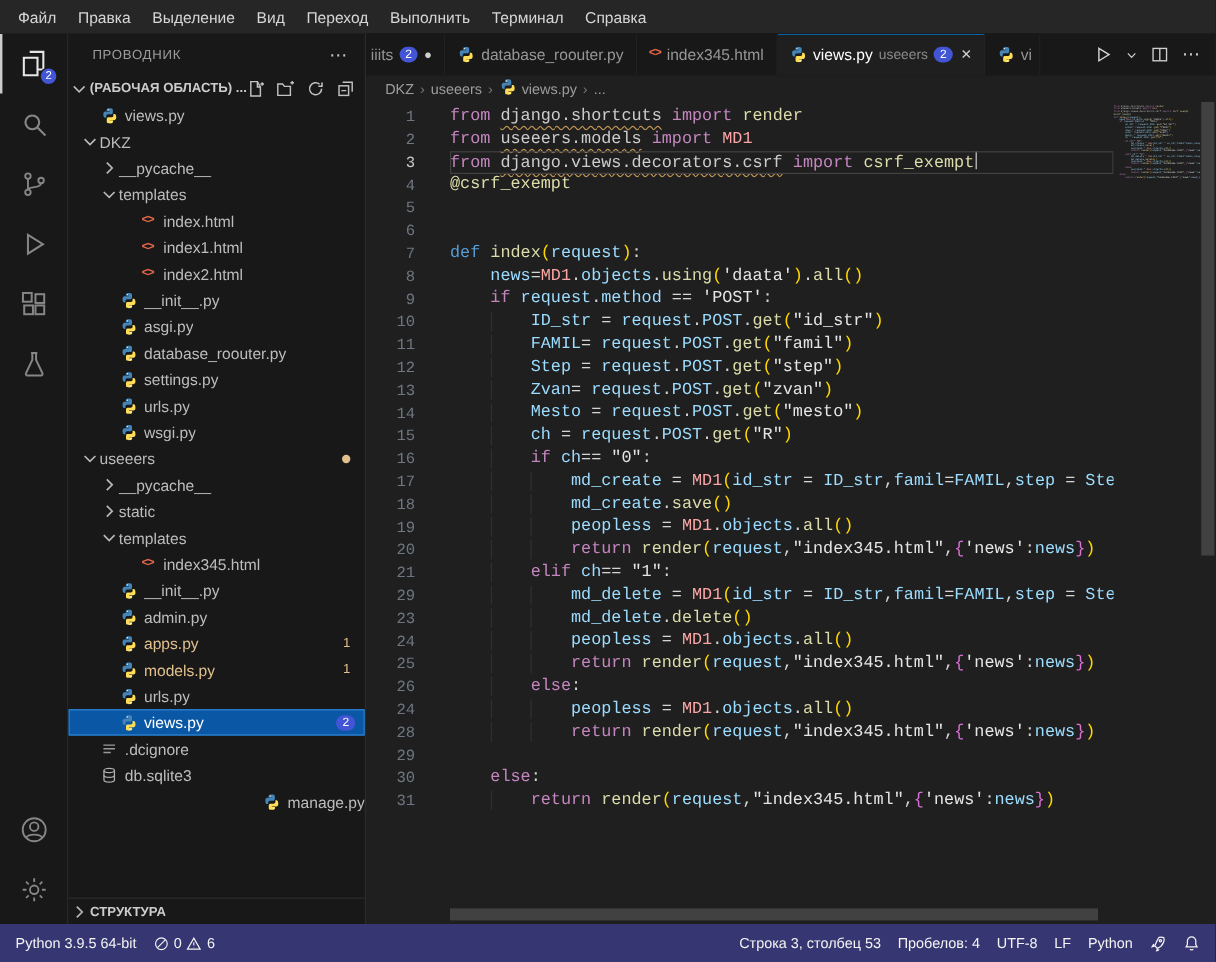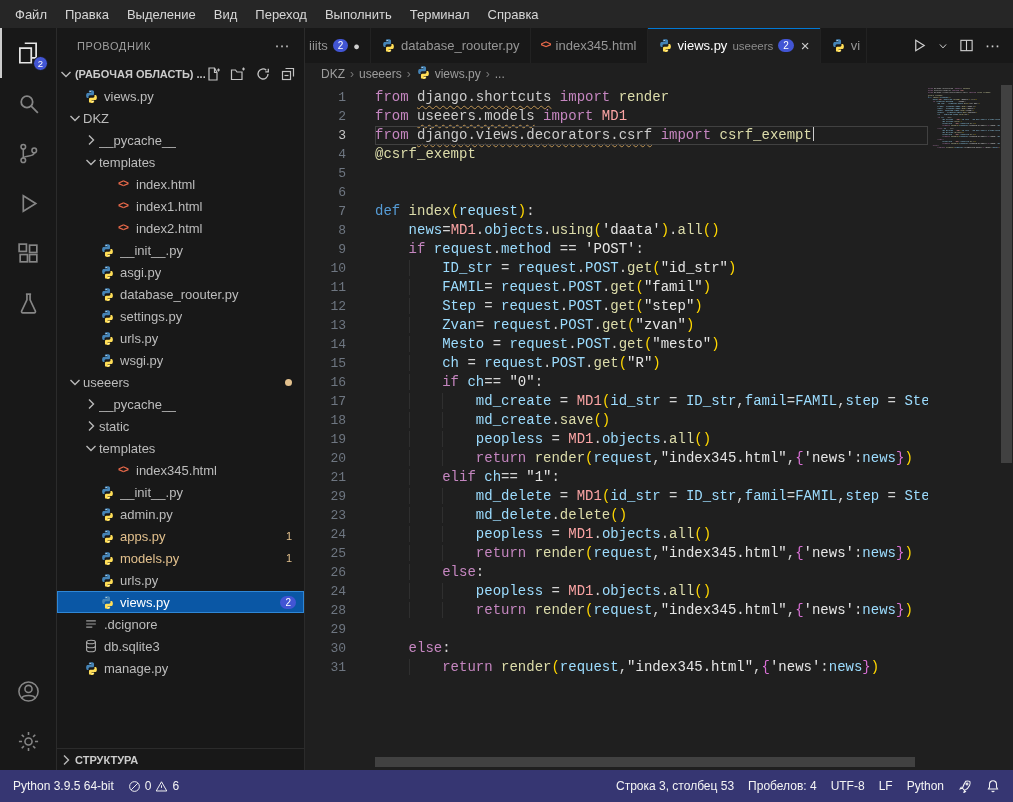--- a/index.html
+++ b/index.html
@@ -488,21 +488,21 @@
             <span class="twist"></span>
             <span class="ficon">
               <svg width="14" height="14" viewBox="0 0 16 16" fill="none" stroke="#b0b0b0" stroke-width="1.2">
                 <ellipse cx="8" cy="3.5" rx="5" ry="2"></ellipse>
                 <path d="M3 3.5v9c0 1.1 2.2 2 5 2s5-.9 5-2v-9"></path>
                 <path d="M3 8c0 1.1 2.2 2 5 2s5-.9 5-2"></path>
               </svg>
             </span>
             <span class="tlabel">db.sqlite3</span>
           </div>
-          <div class="trow" style="padding-left: 10px;">
+          <div class="trow" style="padding-left: 10px; justify-content: flex-end;">
             <span class="twist"></span>
             <span class="ficon">
               <svg width="15" height="15" viewBox="0 0 16 16">
                 <path fill="#4584b6" d="M7.9 1.2c-2.9 0-2.7 1.26-2.7 1.26v1.3h2.76v.39H4.1s-1.85-.21-1.85 2.71 1.62 2.82 1.62 2.82h.96V8.32s-.05-1.62 1.59-1.62h2.73s1.54.03 1.54-1.49V2.7s.23-1.5-2.79-1.5z"></path>
                 <circle cx="6.6" cy="2.6" r=".55" fill="#fff"></circle>
                 <path fill="#ffde57" d="M8.1 14.8c2.9 0 2.7-1.26 2.7-1.26v-1.3H8.04v-.39h3.86s1.85.21 1.85-2.71-1.62-2.82-1.62-2.82h-.96v1.36s.05 1.62-1.59 1.62H6.85s-1.54-.03-1.54 1.49v2.51s-.23 1.5 2.79 1.5z"></path>
                 <circle cx="9.4" cy="13.4" r=".55" fill="#fff"></circle>
               </svg>
             </span>
             <span class="tlabel">manage.py</span>

